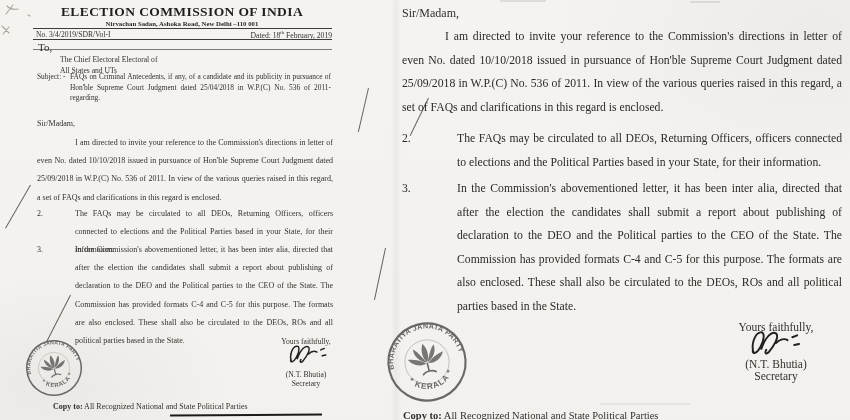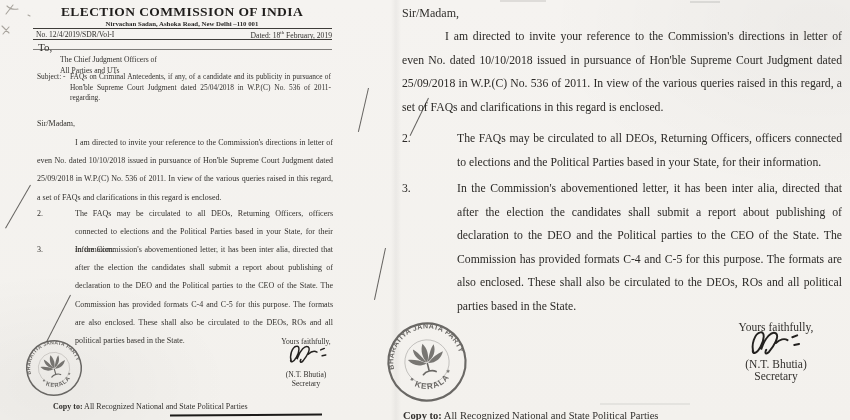--- a/index.html
+++ b/index.html
@@ -84,29 +84,29 @@
 </head>
 <body>
 
 <div class="canvas">
 
   <section class="page pageL">
     <div class="l-title">ELECTION COMMISSION OF INDIA</div>
     <div class="l-sub">Nirvachan Sadan, Ashoka Road, New Delhi –110 001</div>
     <div class="rule rule1"></div>
     <div class="l-refrow">
-      <span>No. 12/4/2019/SDR/Vol-I</span>
+      <span>No. 3/4/2019/SDR/Vol-I</span>
       <span><span>Dated: 18</span><sup>th</sup><span> February, 2019</span></span>
     </div>
     <div class="rule rule2"></div>
     <div class="l-to">To,</div>
     <div class="rule rule3"></div>
     <div class="l-recipient">
-      <div>The Chief Judgment Officers of</div>
-      <div>All Parties and UTs</div>
+      <div>The Chief Electoral Electoral of</div>
+      <div>All States and UTs</div>
     </div>
     <div class="l-subject">
       <span class="subj-label">Subject: -</span>
       <div class="subj-text">FAQs on Criminal Antecedents, if any, of a candidate and its publicity in pursuance of Hon'ble Supreme Court Judgment dated 25/04/2018 in W.P.(C) No. 536 of 2011- regarding.</div>
     </div>
     <div class="l-salut">Sir/Madam,</div>
     <p class="l-para l-p1">I am directed to invite your reference to the Commission's directions in letter of even No. dated 10/10/2018 issued in pursuance of Hon'ble Supreme Court Judgment dated 25/09/2018 in W.P.(C) No. 536 of 2011.  In view of the various queries raised in this regard, a set of FAQs and clarifications in this regard is enclosed.</p>
     <div class="l-npara l-p2">
       <span class="pnum">2.</span>
       <div class="ptext">The FAQs may be circulated to all DEOs, Returning Officers, officers connected to elections and the Political Parties based in your State, for their information.</div>

